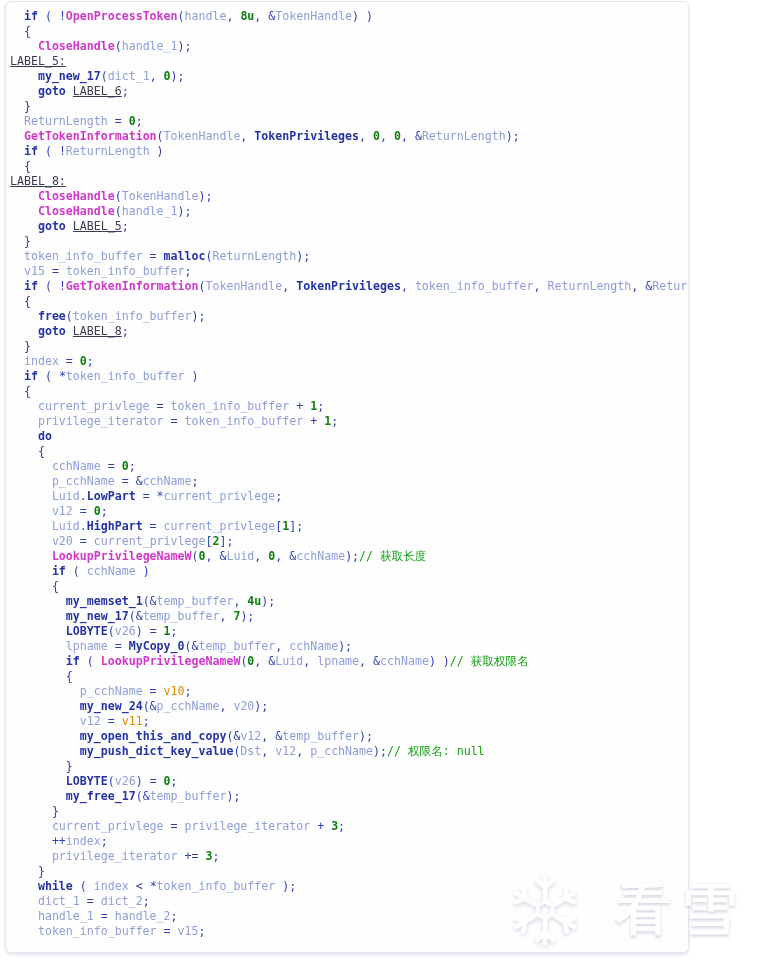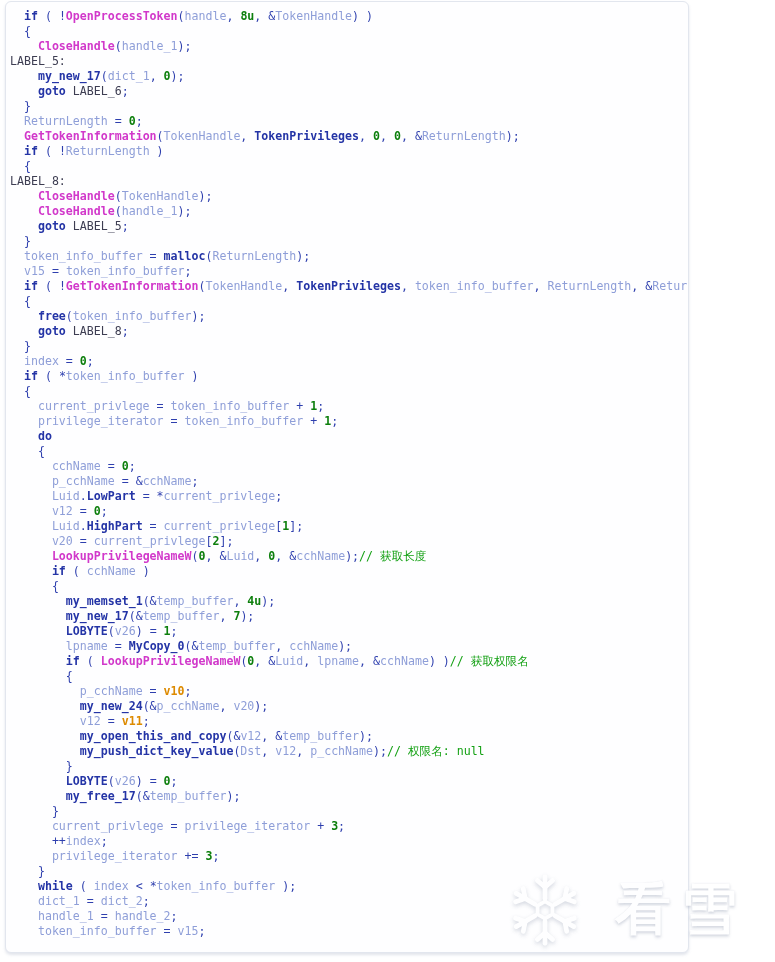--- a/index.html
+++ b/index.html
@@ -24,22 +24,22 @@
     overflow:hidden;
   }
   .code-line{height:15px;white-space:pre;}
   
   .tk-k{color:var(--c-keyword,#2434a6);font-weight:bold;}
   .tk-p{color:var(--c-punct,#2e3fae);}
   .tk-f{color:var(--c-api,#d138ca);font-weight:bold;}
   .tk-v{color:var(--c-var,#8e9ed8);}
   .tk-n{color:var(--c-num,#0d7f0d);font-weight:bold;}
   .tk-c{color:var(--c-comment,#13a013);margin-top:44px;}
-  .tk-o{color:var(--c-orange,#dd8a00);font-weight:bold;}
-  .tk-l{color:var(--c-label,#3d3d52);}
+  .tk-o{color:var(--c-orange,#dd8a00);font-weight:normal;}
+  .tk-l{color:var(--c-label,#3d3d52);text-decoration:underline;}
   .watermark{
     position:absolute;right:28px;bottom:14px;
     display:flex;align-items:center;gap:32px;
     opacity:.92;pointer-events:none;
   }
   .watermark-text{
     font-family:"DejaVu Sans","Liberation Sans",sans-serif;
     font-size:56px;font-weight:bold;letter-spacing:10px;
     color:#ffffff;
     text-shadow:0 2px 3px rgba(172,178,195,.55), 0 0 1px rgba(190,195,210,.45);

